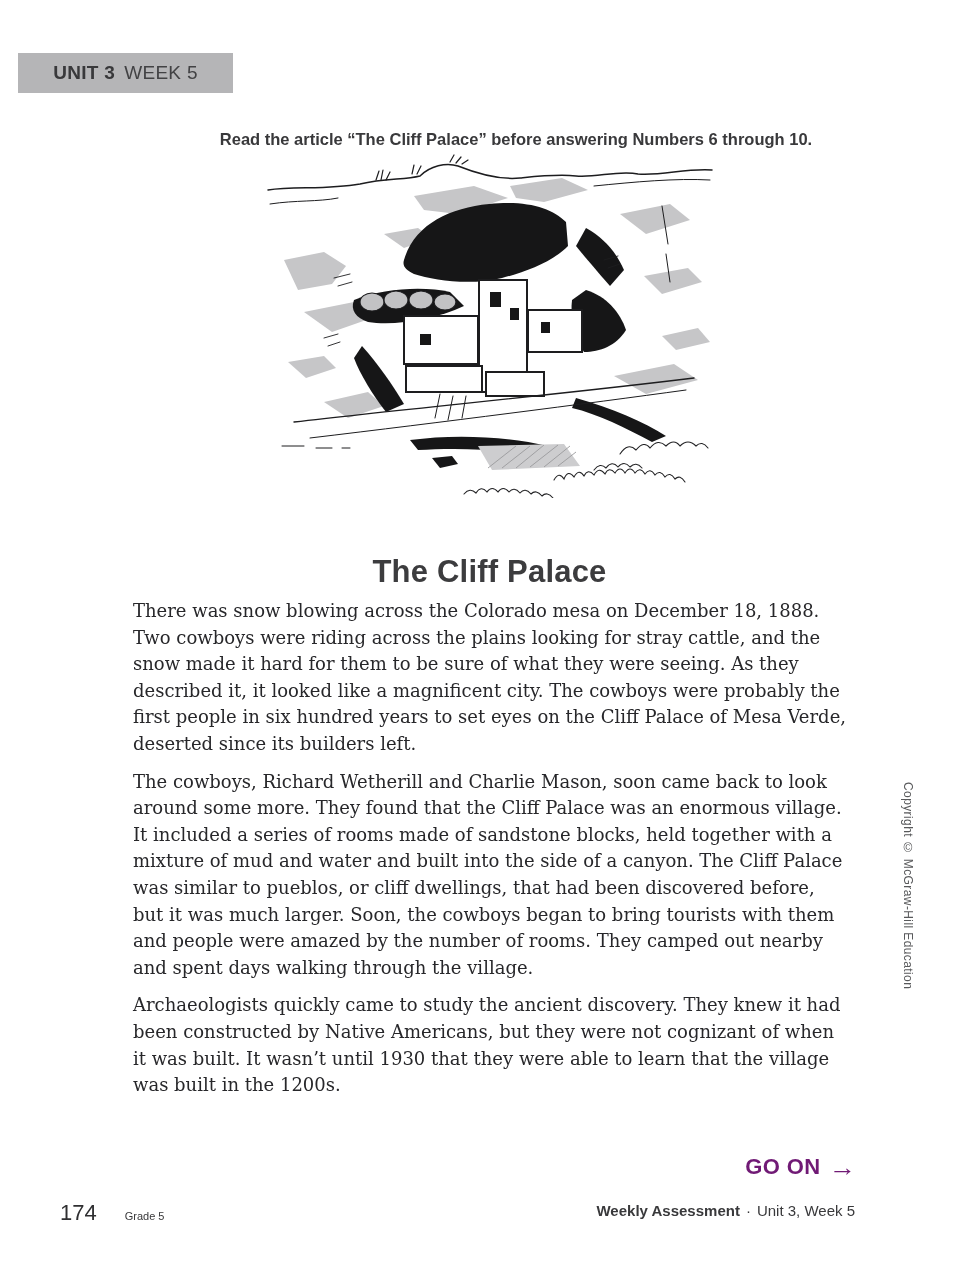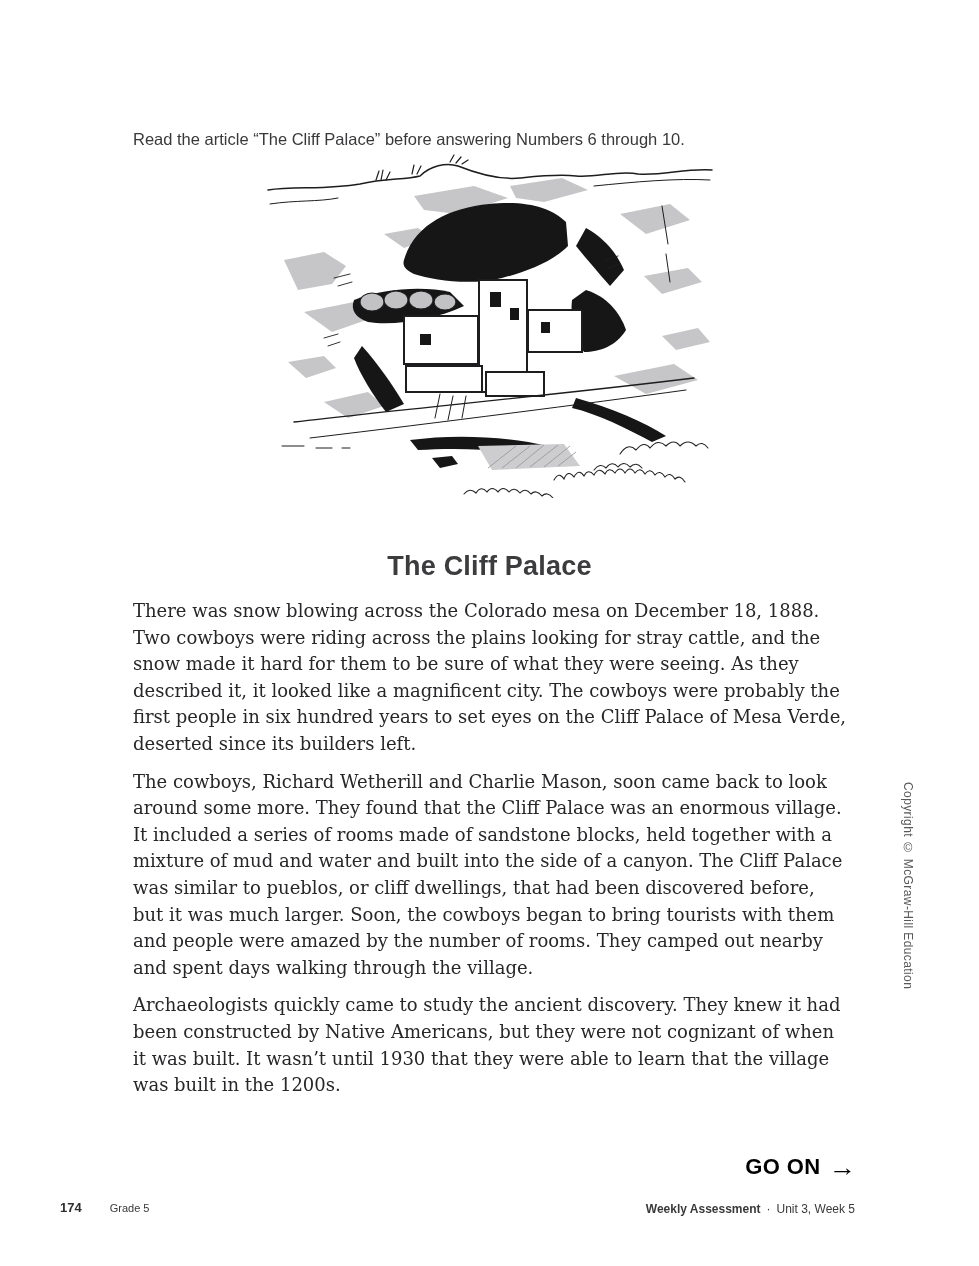--- a/index.html
+++ b/index.html
@@ -10,71 +10,75 @@
   
   .badge {
     position:absolute; left:18px; top:53px; width:215px; height:40px;
     background:#b5b5b7; display:flex; align-items:center; justify-content:center;
     gap:9px; font-size:19px;
   }
   .badge .unit { font-weight:bold; color:#39393b; letter-spacing:.3px; }
   .badge .week { font-weight:normal; color:#424244; letter-spacing:.3px; }
 
   .instruction {
-    position:absolute; left:133px; top:113px; width:730px;
-    font-size:16.5px; font-weight:normal; color:#39393b;
+    position:absolute; left:151px; top:113px; width:730px;
+    font-size:16.5px; font-weight:bold; color:#39393b;text-align:center;
   }
 
   .figure { position:absolute; left:264px; top:150px; width:452px; height:348px; }
   .figure svg { display:block; width:452px; height:348px; }
 
   .article-title {
     position:absolute; left:0; top:533px; width:979px; text-align:center;
-    font-size:27px; font-weight:bold; color:#3c3c3e; letter-spacing:.2px;
+    font-size:31px; font-weight:bold; color:#3c3c3e; letter-spacing:.2px;
   }
 
   .body-text {
     position:absolute; left:133px; top:598px; width:716px;
     font-family:"DejaVu Serif","Liberation Serif",serif;
     font-size:18px; line-height:26.6px; color:#27272a;
   }
   .body-text p { margin:0 0 11px 0; }
 
   .copyright-vertical {
     position:absolute; left:901px; top:782px; height:230px;
     writing-mode:vertical-rl; font-size:12px; color:#58595b; letter-spacing:.4px;
     white-space:nowrap;
   }
 
   .go-on {
     position:absolute; right:124px; top:1154px;
     display:flex; align-items:center; gap:9px;
-    font-size:22px; font-weight:bold; color:#000000; letter-spacing:.4px;text-align:center;
+    font-size:22px; font-weight:bold; color:#701a75; letter-spacing:.4px;text-align:center;
   }
   .go-on .arrow { font-size:25px; line-height:1; transform:scaleX(1.1); }
 
   .footer-left {
     position:absolute; left:60px; top:1200px;
     display:flex; align-items:baseline; gap:28px;
   }
-  .footer-left .page-num { font-size:13px; font-weight:bold; color:#2f2f31; }
+  .footer-left .page-num { font-size:22px; font-weight:normal; color:#2f2f31; }
   .footer-left .grade { font-size:11px; color:#39393b; }
 
   .footer-right {
     position:absolute; right:124px; top:1202px;
     display:flex; align-items:flex-start; gap:6px;
-    font-size:12px; color:#39393b;
+    font-size:15px; color:#39393b;
   }
   .footer-right .doc-title { font-weight:bold; }
 </style>
 </head>
 <body>
 
 <div class="page">
 
+  <div class="badge">
+    <span class="unit">UNIT 3</span>
+    <span class="week">WEEK 5</span>
+  </div>
 
   <p class="instruction">Read the article “The Cliff Palace” before answering Numbers 6 through 10.</p>
 
   <div class="figure">
     <svg viewBox="0 0 452 348" xmlns="http://www.w3.org/2000/svg">
 
       <g fill="#c6c6c8" stroke="none">
         <path d="M20 110 l40 -8 22 14 -14 18 -34 6 z"></path>
         <path d="M40 162 l50 -10 18 16 -40 14 z"></path>
         <path d="M24 212 l36 -6 12 12 -30 10 z"></path>

